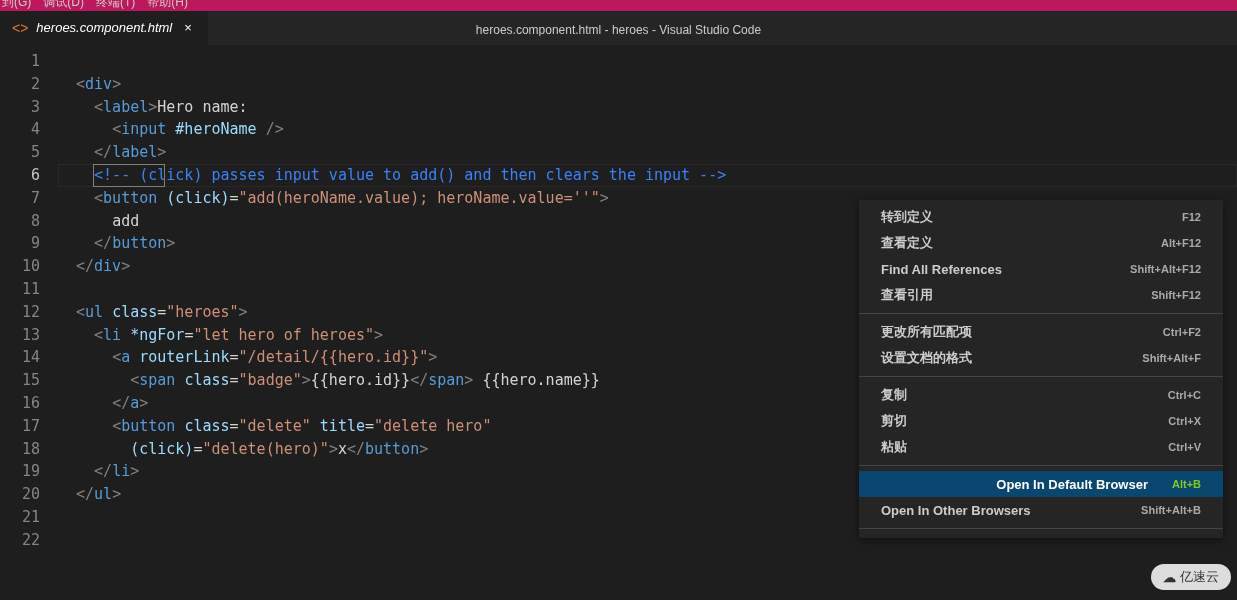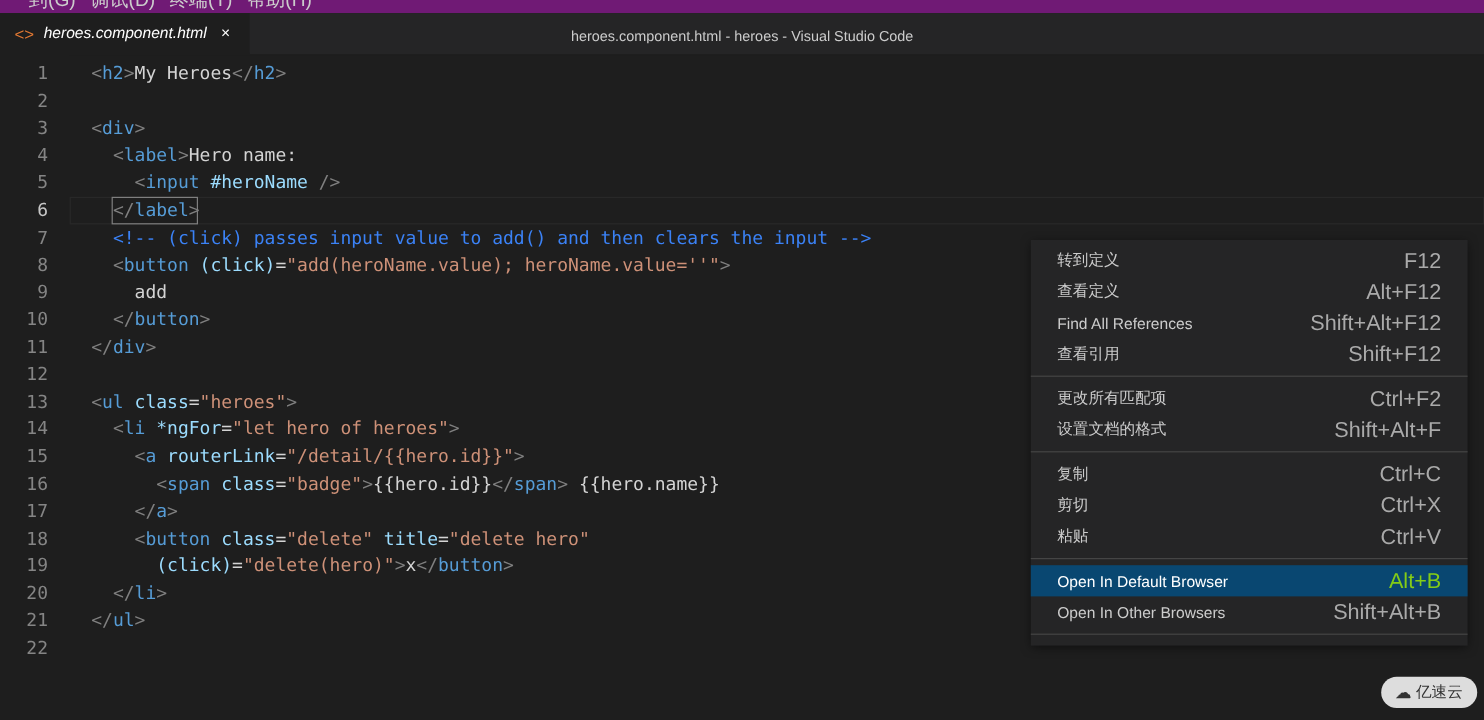--- a/index.html
+++ b/index.html
@@ -1,37 +1,37 @@
 <!DOCTYPE html>
 <html><head>
 <meta charset="utf-8">
 <style>
 * { margin:0; padding:0; box-sizing:border-box; }
 body { background:#1e1e1e; font-family:"Segoe UI",Arial,sans-serif; width:1237px; height:600px; overflow:hidden; position:relative; color:#ccc; }
-.menubar { height:11px; background:#701a75; display:flex; align-items:flex-end; padding:0 24px; font-size:16px; color:#ccc; overflow:hidden; }
+.menubar { height:11px; background:#be185d; display:flex; align-items:flex-end; padding:0 2px; font-size:12px; color:#ccc; overflow:hidden; }
 .menubar .m { margin-right:12px; }
 .title { position:absolute; top:0; left:0; right:0; text-align:center; font-size:12px; color:#ccc; pointer-events:none; line-height:11px; height:11px; overflow:hidden;margin-top:25px; }
 .tabbar { height:35px; background:#252526; display:flex; align-items:stretch; border-bottom:1px solid #1e1e1e;}
 .tab { display:flex; align-items:center; padding:0 12px; background:#1e1e1e; font-size:13px; font-style:italic; color:#fff; border-bottom:1px solid #1e1e1e; gap:8px;}
 .tab .ic { font-style:normal; color:#e37933; font-size:14px;}
 .tab .x { font-style:normal; cursor:pointer; padding:2px 4px;}
 .editor { position:relative; display:flex; height:554px; font-family:Consolas,monospace; font-size:15px; line-height:22.8px;}
 .gutter { width:58px; text-align:right; color:#858585; padding:4px 18px 0 0; user-select:none;}
 .gutter div { height:22.8px; }
 .gutter .cur { color:#c6c6c6; }
 .code { flex:1; padding:4px 0 0 18px; position:relative; background:#1e1e1e;}
 .code .ln { height:22.8px; white-space:pre; }
 .code .hl { position:absolute; left:0; right:0; top:118px; height:22.8px; border:1px solid #282828; pointer-events:none;}
 .code .hl2 { position:absolute; left:35px; top:118px; height:22.8px; width:72px; border:1px solid #7f7f7f; pointer-events:none;}
 .b{color:#808080}.t{color:#569cd6}.a{color:#9cdcfe}.s{color:#ce9178}.c{color:#3b82f6}.w{color:#d4d4d4}
-.ctx { position:absolute; right:14px; top:200px; width:364px; background:#252526; box-shadow:0 2px 8px rgba(0,0,0,.5); font-size:13px; color:#ccc; padding:4px 0;}
+.ctx { position:absolute; right:14px; top:200px; width:364px; background:#252526; box-shadow:0 2px 8px rgba(0,0,0,.5); font-size:13px; color:#ccc; padding:4px 0;font-weight:bold;}
 .ctx .row { display:flex; justify-content:space-between; align-items:center; height:26px; padding:0 22px; cursor:pointer;}
-.ctx .row.sel{ background:#094771; color:#fff;}
+.ctx .row.sel{ background:#094771; color:#fff;justify-content:flex-end;}
 .ctx .sep{ height:1px; background:#454545; margin:5px 0;}
-.ctx .sc{ color:#aaa; font-size:18px;padding-left:24px;}
+.ctx .sc{ color:#aaa; font-size:11px;padding-left:24px;}
 .ctx .row.sel .sc{color:#84cc16;}
 .watermark{position:absolute; right:6px; bottom:10px; background:rgba(255,255,255,.85); border-radius:14px; padding:4px 12px; font-size:13px; color:#333; display:flex; align-items:center; gap:4px;}
 .watermark .cl{font-weight:bold;font-family:Arial;}
 </style>
 </head>
 <body>
 
 <div class="menubar">
   <span class="m">到(G)</span>
   <span class="m">调试(D)</span>
@@ -69,21 +69,20 @@
       <div>17</div>
       <div>18</div>
       <div>19</div>
       <div>20</div>
       <div>21</div>
       <div>22</div>
     </div>
   <div class="code">
     <div class="hl"></div>
     <div class="hl2"></div>
-    <div class="ln"><span class="b">&lt;</span><span class="t">h2</span><span class="b">&gt;</span><span class="w">My Heroes</span><span class="b">&lt;/</span><span class="t">h2</span><span class="b">&gt;</span></div>
     <div class="ln"></div>
     <div class="ln"><span class="b">&lt;</span><span class="t">div</span><span class="b">&gt;</span></div>
     <div class="ln">  <span class="b">&lt;</span><span class="t">label</span><span class="b">&gt;</span><span class="w">Hero name:</span></div>
     <div class="ln">    <span class="b">&lt;</span><span class="t">input</span> <span class="a">#heroName</span> <span class="b">/&gt;</span></div>
     <div class="ln">  <span class="b">&lt;/</span><span class="t">label</span><span class="b">&gt;</span></div>
     <div class="ln">  <span class="c">&lt;!-- (click) passes input value to add() and then clears the input --&gt;</span></div>
     <div class="ln">  <span class="b">&lt;</span><span class="t">button</span> <span class="a">(click)</span><span class="w">=</span><span class="s">"add(heroName.value); heroName.value=''"</span><span class="b">&gt;</span></div>
     <div class="ln">    <span class="w">add</span></div>
     <div class="ln">  <span class="b">&lt;/</span><span class="t">button</span><span class="b">&gt;</span></div>
     <div class="ln"><span class="b">&lt;/</span><span class="t">div</span><span class="b">&gt;</span></div>

